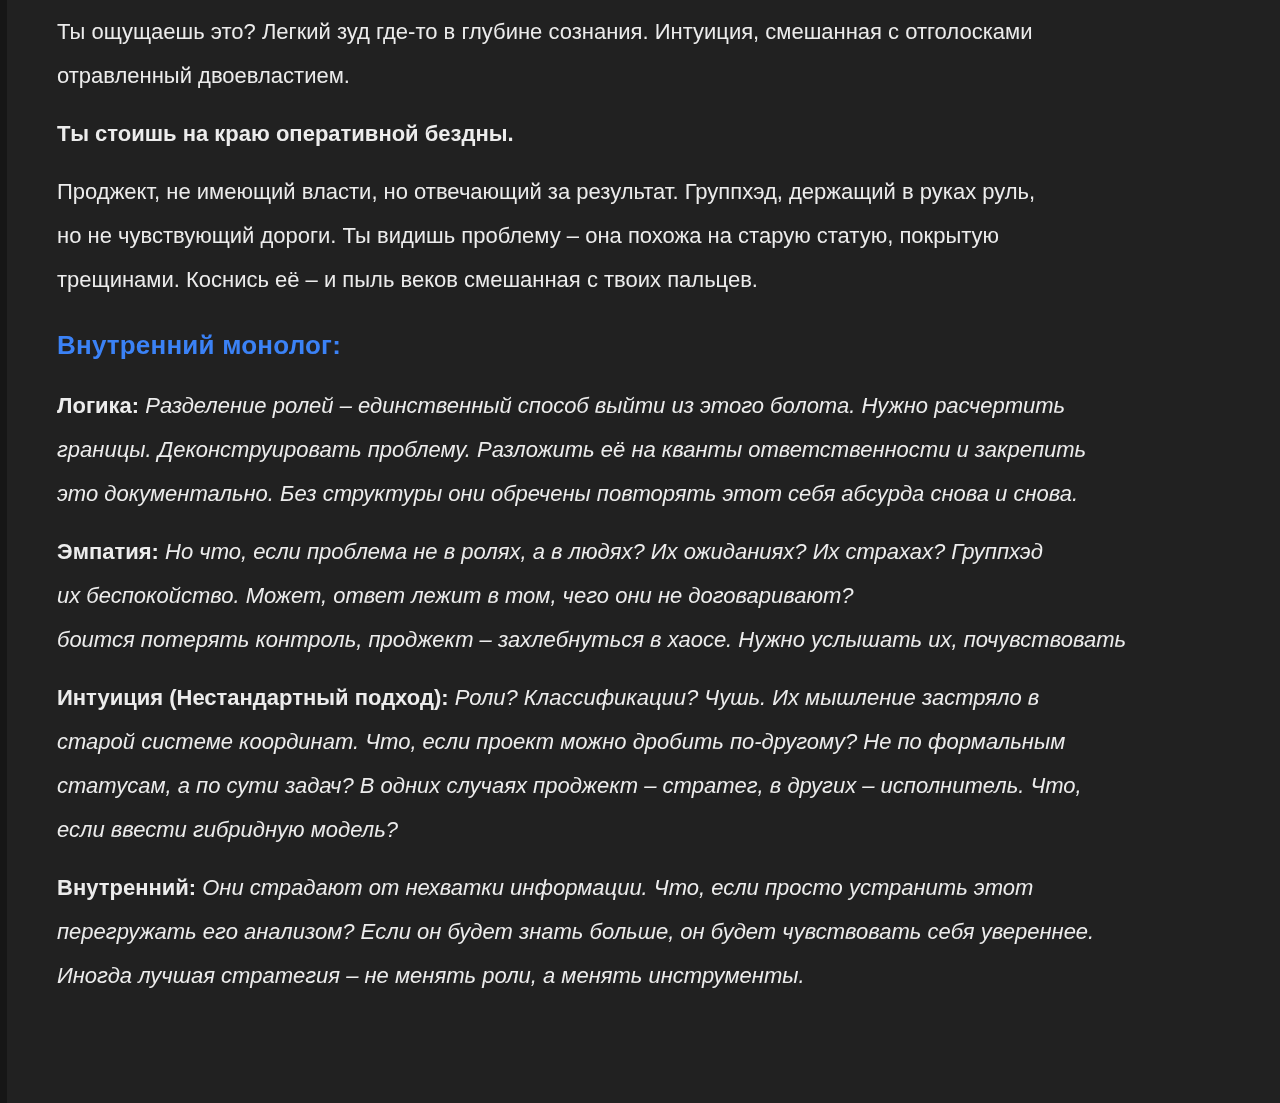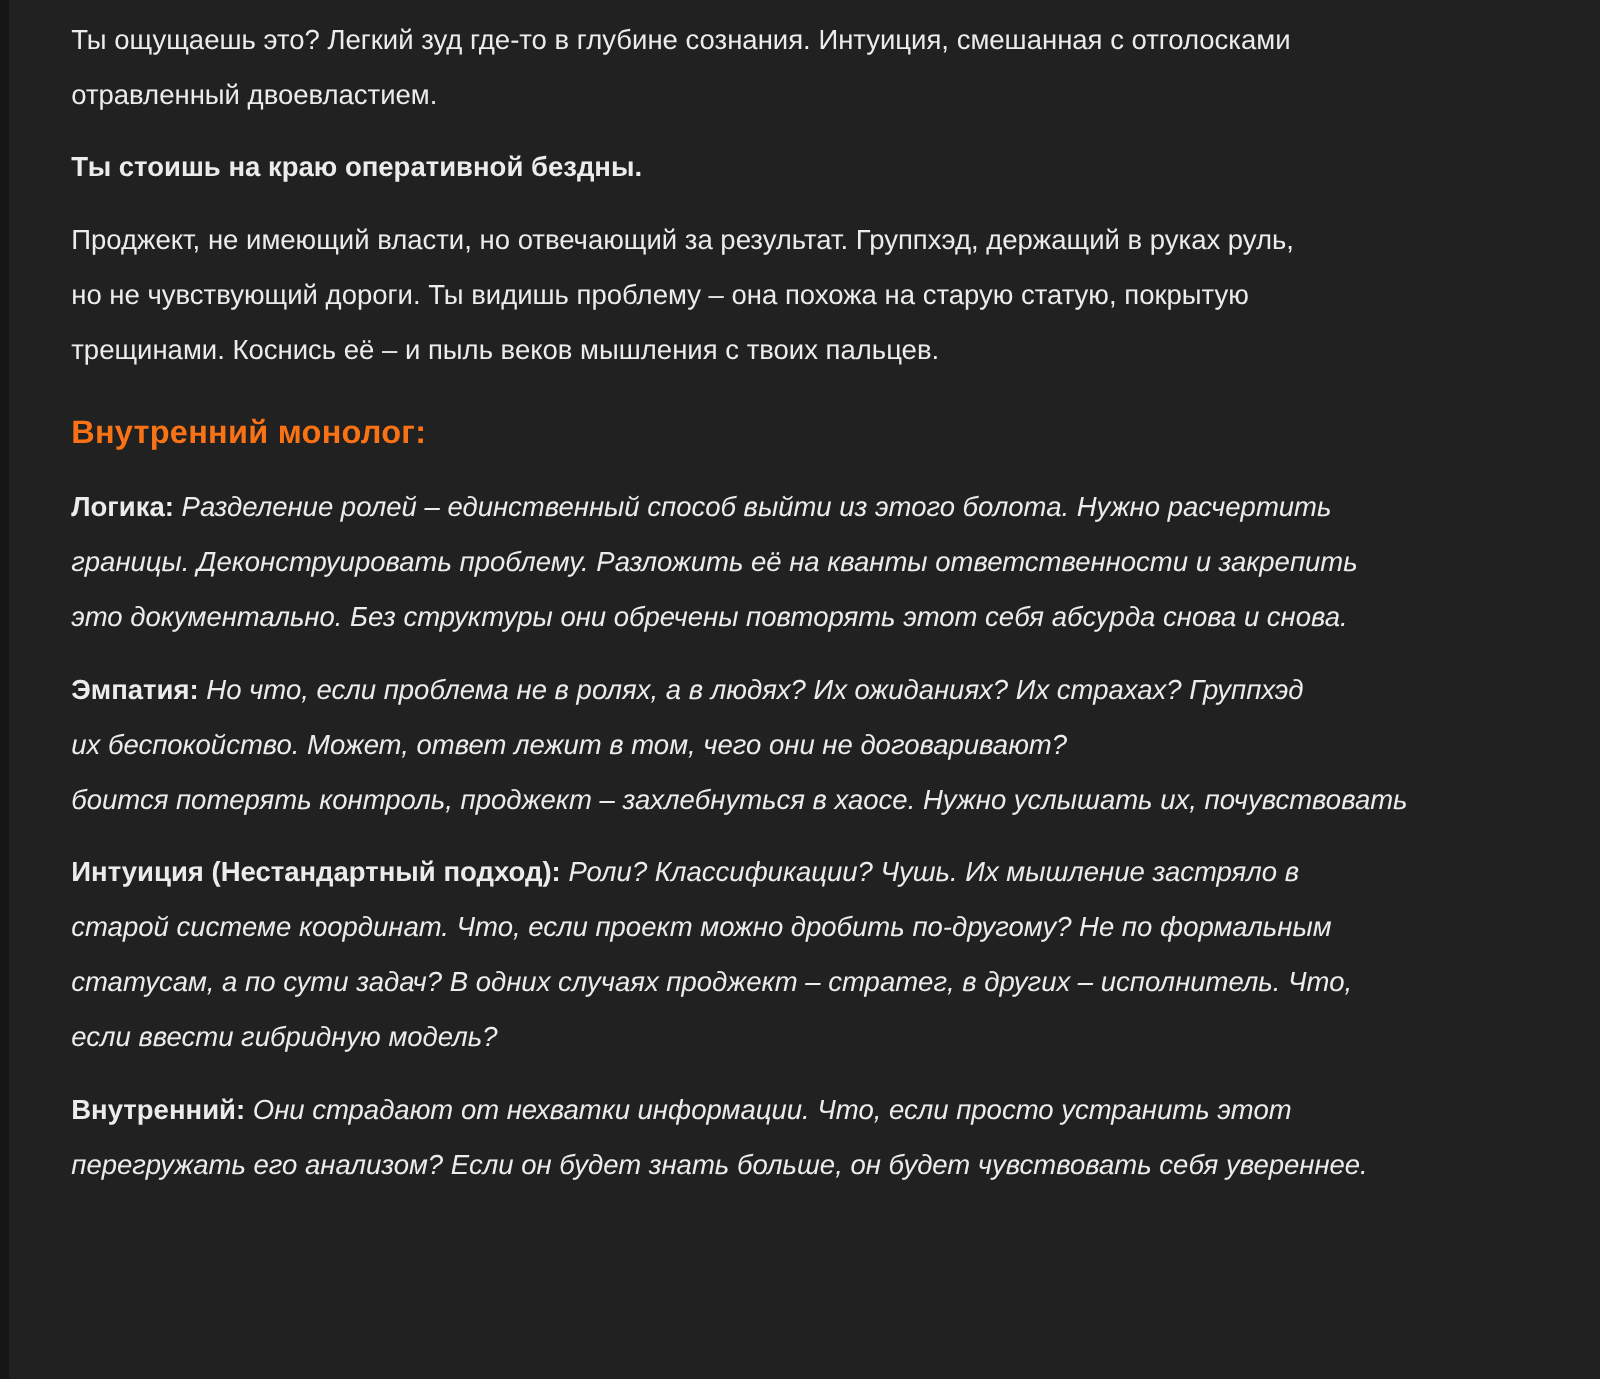--- a/index.html
+++ b/index.html
@@ -39,21 +39,21 @@
     font-weight: 700;
     font-style: normal;
     margin-top: 21px;
   }
   .it { font-style: italic; }
   .heading {
     margin: 20px 0 16px 0;
     font-size: 26px;
     line-height: 46px;
     font-weight: 700;
-    color: #f97316;
+    color: #3b82f6;
     letter-spacing: 0.2px;
   }
 </style>
 </head>
 <body>
 
 <div class="left-edge"></div>
 
 <div class="content">
 
@@ -62,21 +62,21 @@
     <span class="line">отравленный двоевластием.</span>
   </p>
 
   <p class="para bold-line">
     <span class="line">Ты стоишь на краю оперативной бездны.</span>
   </p>
 
   <p class="para">
     <span class="line">Проджект, не имеющий власти, но отвечающий за результат. Группхэд, держащий в руках руль,</span>
     <span class="line">но не чувствующий дороги. Ты видишь проблему – она похожа на старую статую, покрытую</span>
-    <span class="line">трещинами. Коснись её – и пыль веков мышления с твоих пальцев.</span>
+    <span class="line">трещинами. Коснись её – и пыль веков смешанная с твоих пальцев.</span>
   </p>
 
   <h3 class="heading">Внутренний монолог:</h3>
 
   <p class="para">
     <span class="line"><b class="entry-label">Логика:</b> <i class="it">Разделение ролей – единственный способ выйти из этого болота. Нужно расчертить</i></span>
     <span class="line"><i class="it">границы. Деконструировать проблему. Разложить её на кванты ответственности и закрепить</i></span>
     <span class="line"><i class="it">это документально. Без структуры они обречены повторять этот себя абсурда снова и снова.</i></span>
   </p>
 
@@ -89,15 +89,16 @@
   <p class="para">
     <span class="line"><b class="entry-label">Интуиция (Нестандартный подход):</b> <i class="it">Роли? Классификации? Чушь. Их мышление застряло в</i></span>
     <span class="line"><i class="it">старой системе координат. Что, если проект можно дробить по-другому? Не по формальным</i></span>
     <span class="line"><i class="it">статусам, а по сути задач? В одних случаях проджект – стратег, в других – исполнитель. Что,</i></span>
     <span class="line"><i class="it">если ввести гибридную модель?</i></span>
   </p>
 
   <p class="para">
     <span class="line"><b class="entry-label">Внутренний:</b> <i class="it">Они страдают от нехватки информации. Что, если просто устранить этот</i></span>
     <span class="line"><i class="it">перегружать его анализом? Если он будет знать больше, он будет чувствовать себя увереннее.</i></span>
+    <span class="line"><i class="it">Иногда лучшая стратегия – не менять роли, а менять инструменты.</i></span>
   </p>
 
 </div>
 
 </body></html>

